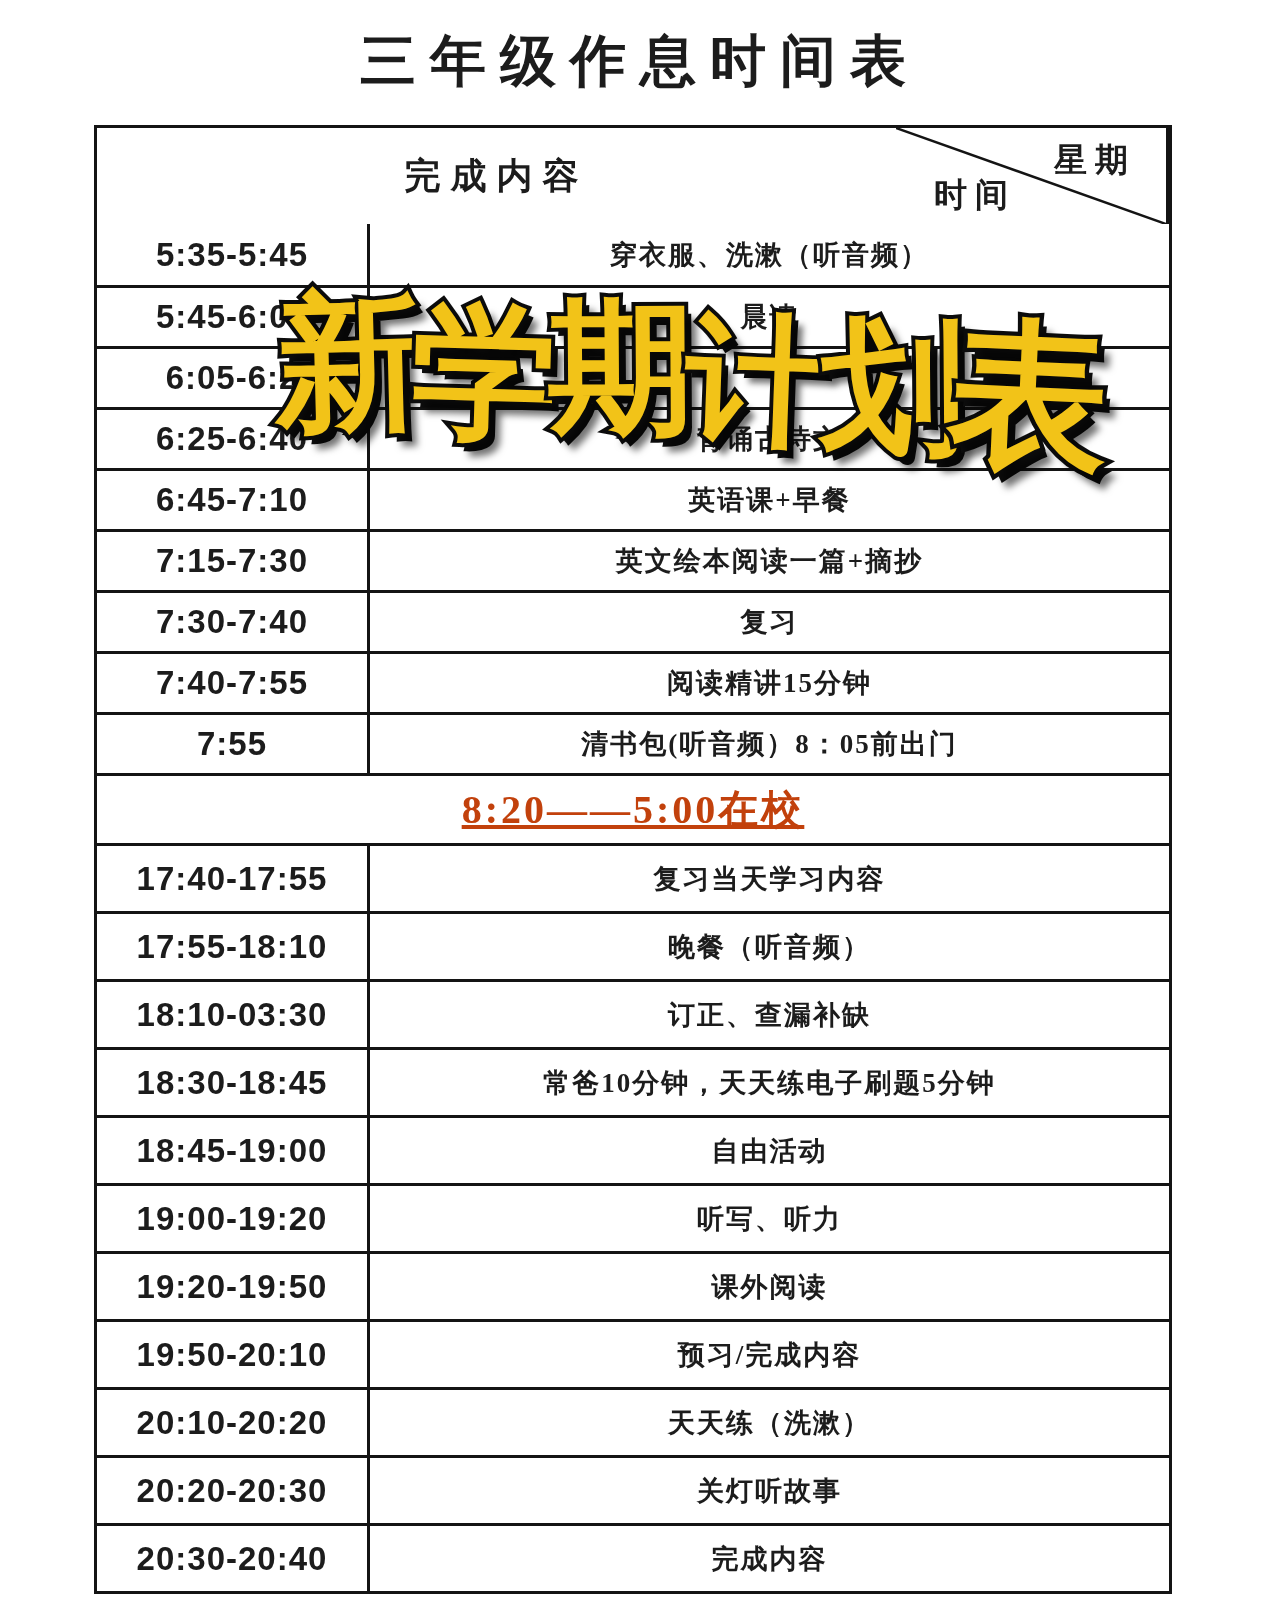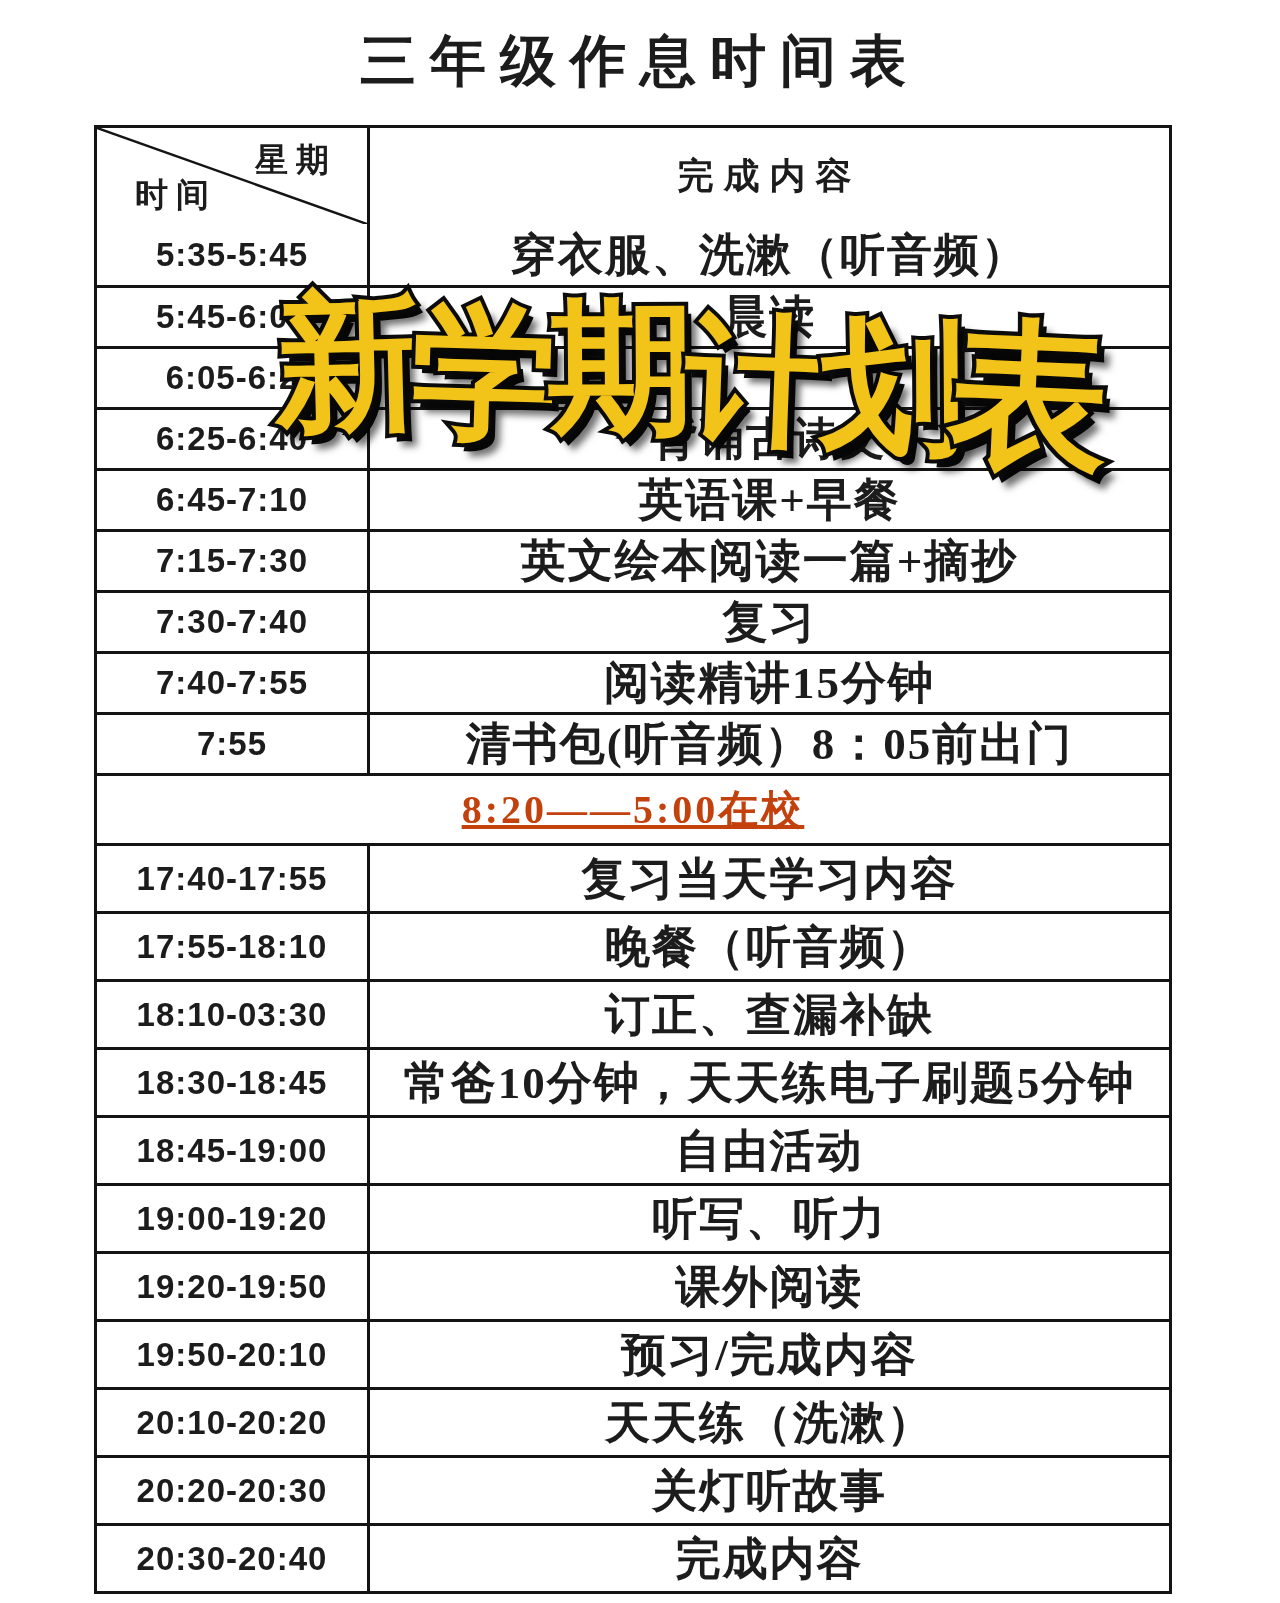--- a/index.html
+++ b/index.html
@@ -48,21 +48,21 @@
     font-family:"Liberation Sans", sans-serif;
     font-weight:700;
     font-size:33px;
     letter-spacing:1px;
     flex:none;
   }
   .content-col{
     flex:1;
     font-family:"Liberation Serif", serif;
     font-weight:700;
-    font-size:45px;
+    font-size:27px;
     letter-spacing:2px;
   }
   .corner{
     position:relative;
     justify-content:flex-start;
   }
   .corner svg{position:absolute;left:0;top:0;width:100%;height:100%;}
   .corner .c-top{
     position:absolute;top:10px;right:30px;
     font-size:33px;font-weight:700;letter-spacing:8px;
@@ -106,28 +106,28 @@
 </style>
 </head>
 <body>
 
 <div class="page">
 
   <div class="title">三年级作息时间表</div>
 
   <div class="sched-table">
     <div class="row header">
+      <div class="cell content-col">完成内容</div>
       <div class="cell time-col corner">
         <svg viewBox="0 0 273 96" preserveAspectRatio="none">
           <line x1="0" y1="0" x2="273" y2="96" stroke="#141414" stroke-width="2.5"></line>
         </svg>
         <span class="c-top">星期</span>
         <span class="c-bottom">时间</span>
       </div>
-      <div class="cell content-col">完成内容</div>
     </div>
     <div id="rows">
         <div class="row r-am">
           <div class="cell time-col">5:35-5:45</div>
           <div class="cell content-col">穿衣服、洗漱（听音频）</div>
         </div>
         <div class="row r-am">
           <div class="cell time-col">5:45-6:05</div>
           <div class="cell content-col">晨读</div>
         </div>

